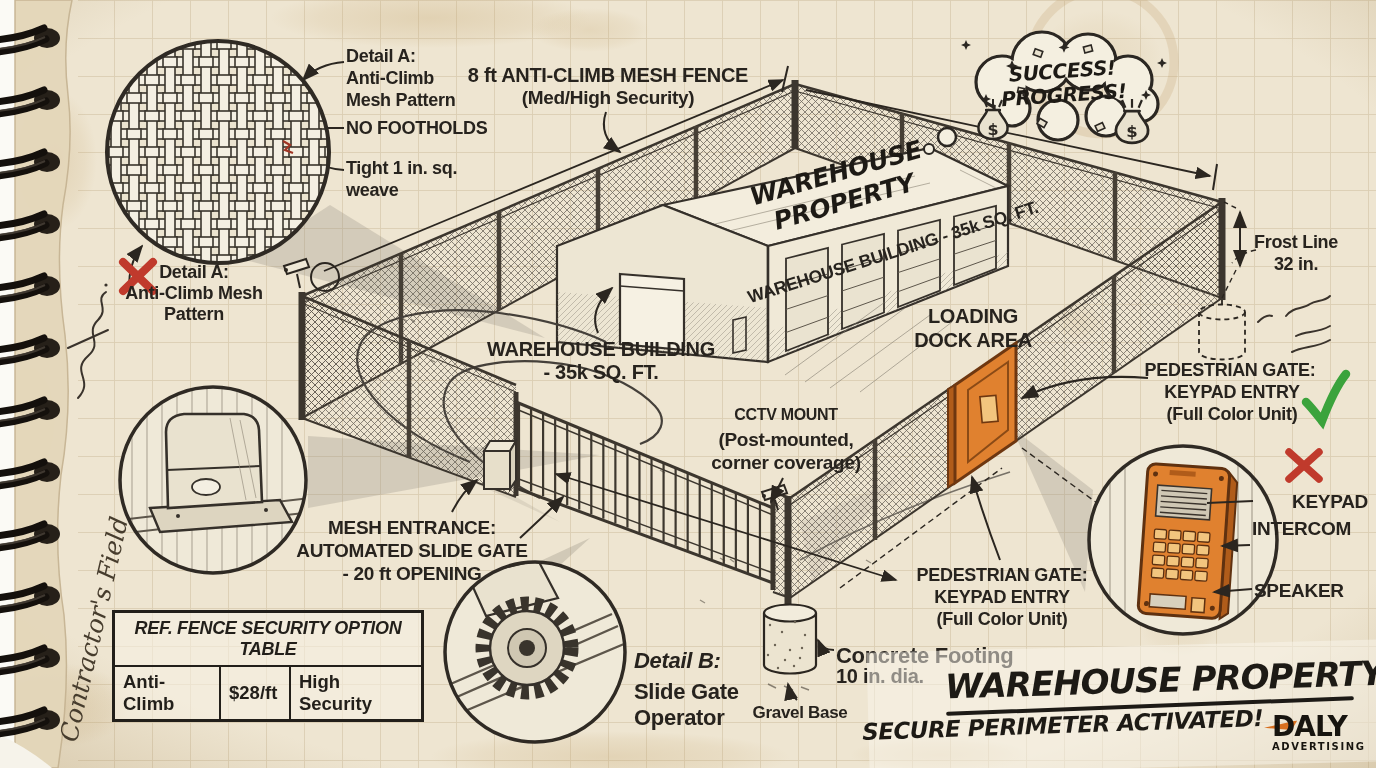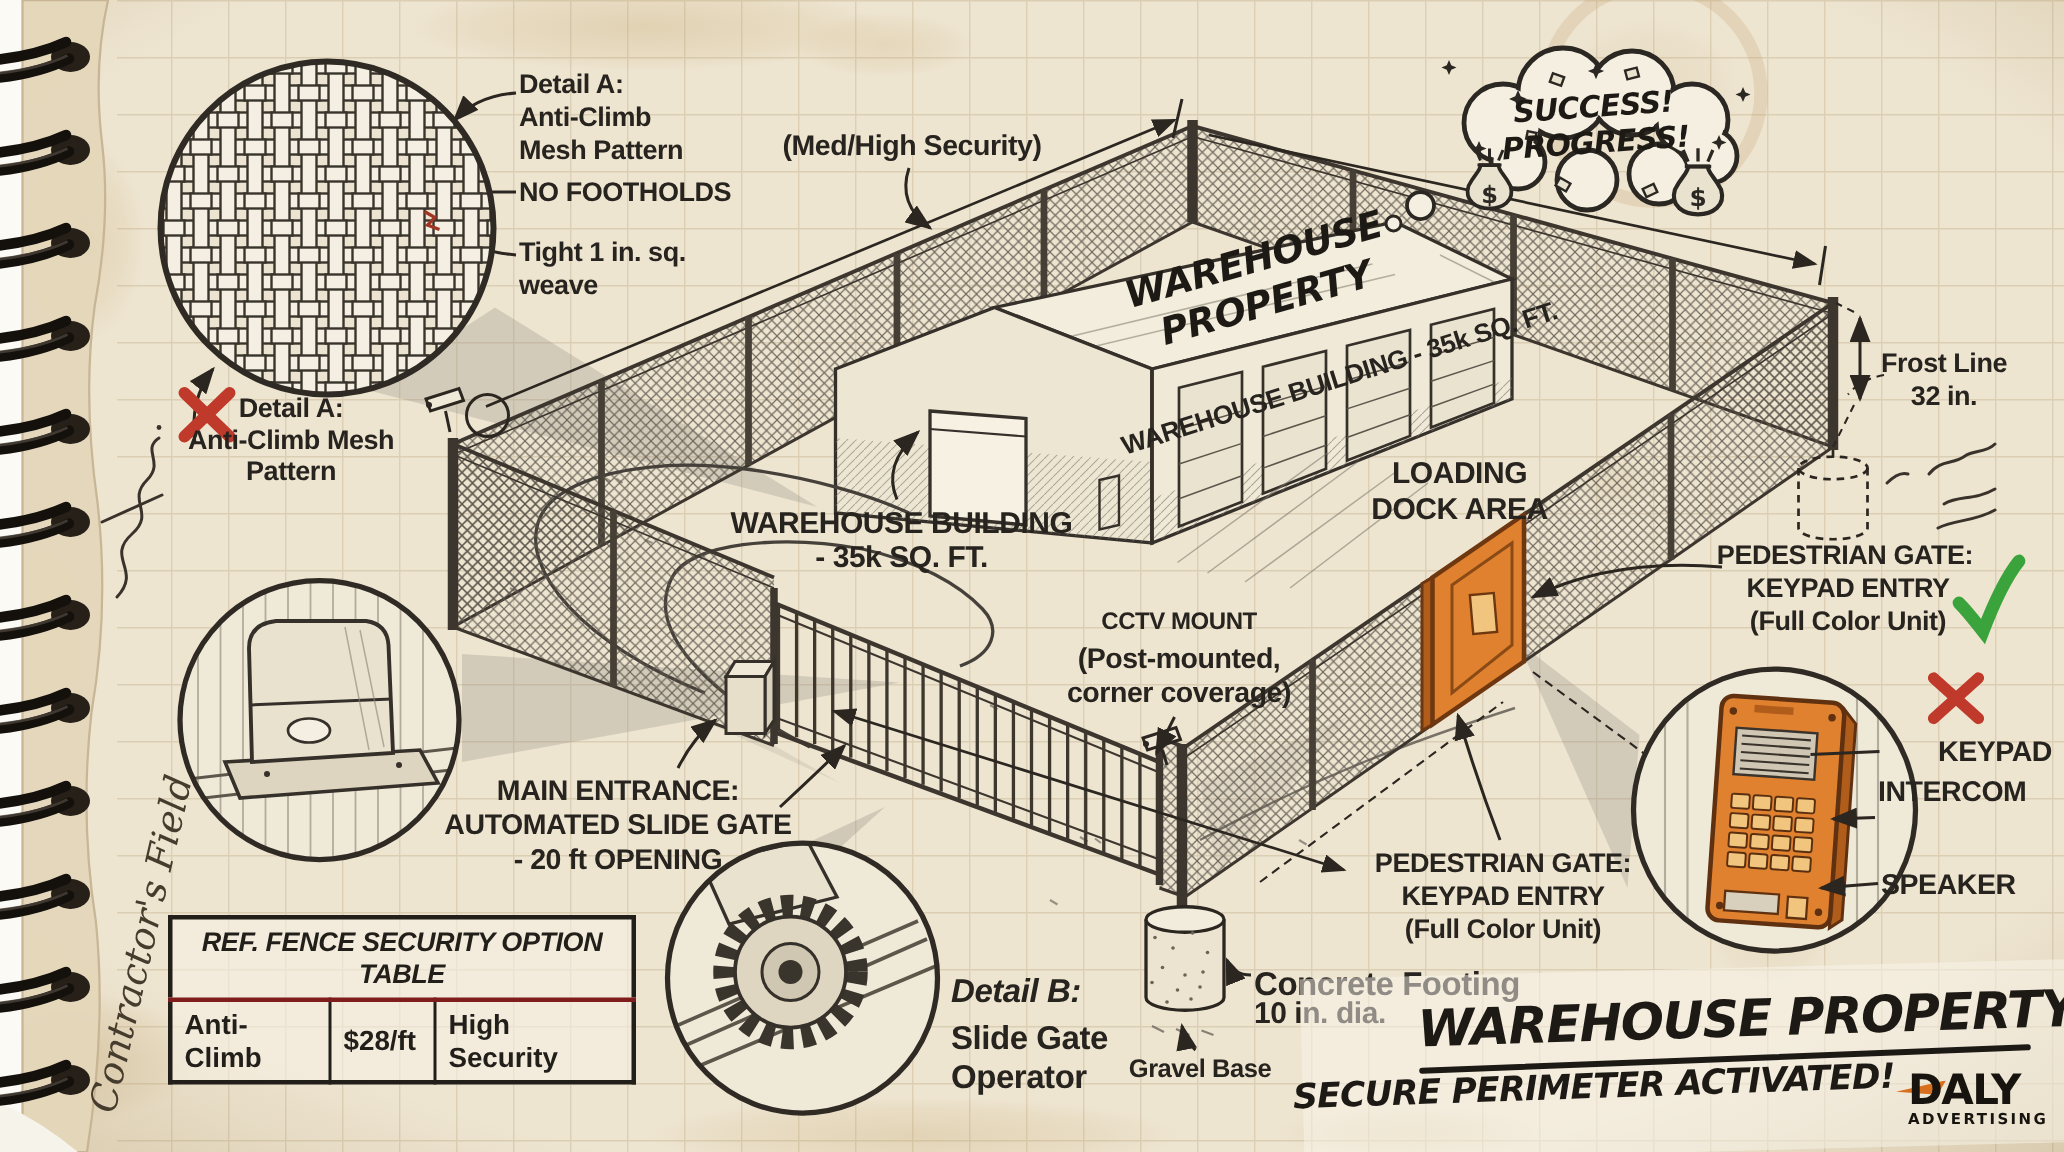--- a/index.html
+++ b/index.html
@@ -9,21 +9,21 @@
   .lbl{position:absolute;font-family:"Liberation Sans",sans-serif;font-weight:700;color:#27231e;
        text-align:center;line-height:1.18;letter-spacing:-0.3px;white-space:nowrap;transform:translateX(-50%);}
   .lbl.left{text-align:left;transform:none;}
   .lbl.rot{transform:none;}
   .ital{font-style:italic;}
   .hand{font-family:"DejaVu Serif",serif;font-style:italic;color:#463c2d;font-weight:400;}
   .comic{font-family:"DejaVu Sans",sans-serif;font-style:italic;font-weight:bold;color:#1d1a15;}
   .ref-table{position:absolute;left:112px;top:610px;width:312px;border-collapse:collapse;
              background:rgba(247,242,230,0.55);border:3px solid #221f1a;color:#221f1a;}
   .ref-table th{font-style:italic;font-weight:700;font-size:18px;letter-spacing:-0.3px;
-                border-bottom:3px solid #7f1d1d;padding:5px 4px;text-align:center;}
+                border-bottom:1px solid #7f1d1d;padding:5px 4px;text-align:center;}
   .ref-table td{font-weight:700;font-size:18.5px;padding:4px 8px;border:2px solid #221f1a;text-align:left;}
   .underline-stroke{position:absolute;left:946px;top:704px;width:408px;height:4px;background:#1d1a16;
                     border-radius:2px;transform:rotate(-2.2deg);}
   .footer-shade{position:absolute;left:868px;top:646px;width:520px;height:122px;background:rgba(250,246,235,.5);
                 transform:rotate(-1.5deg);}
   .brand{position:absolute;left:1272px;top:710px;color:#17140f;}
   .brand .nm{font-family:"DejaVu Sans",sans-serif;font-weight:bold;font-size:28px;letter-spacing:-1px;position:relative;z-index:2;}
   .brand .tg{font-family:"DejaVu Sans",sans-serif;font-weight:bold;font-size:10px;letter-spacing:1.6px;margin-top:-2px;}
   .brand .swoosh{position:absolute;left:-8px;top:12px;width:34px;height:9px;background:#d86f1f;z-index:1;
                  clip-path:polygon(0 45%,100% 0,80% 100%);transform:rotate(-6deg);}
@@ -510,20 +510,21 @@
 
 <div class="labels">
 
   <div class="lbl left" style="left:346px;top:46px;font-size:18px;">Detail A:</div>
   <div class="lbl left" style="left:346px;top:68px;font-size:18px;">Anti-Climb</div>
   <div class="lbl left" style="left:346px;top:90px;font-size:18px;">Mesh Pattern</div>
   <div class="lbl left" style="left:346px;top:118px;font-size:18px;">NO FOOTHOLDS</div>
   <div class="lbl left" style="left:346px;top:158px;font-size:18px;">Tight 1 in. sq.</div>
   <div class="lbl left" style="left:346px;top:180px;font-size:18px;">weave</div>
 
+  <div class="lbl" style="left:608px;top:64px;font-size:20px;">8 ft ANTI-CLIMB MESH FENCE</div>
   <div class="lbl" style="left:608px;top:87px;font-size:19px;">(Med/High Security)</div>
 
   <div class="lbl" style="left:194px;top:262px;font-size:18px;">Detail A:</div>
   <div class="lbl" style="left:194px;top:283px;font-size:18px;">Anti-Climb Mesh</div>
   <div class="lbl" style="left:194px;top:304px;font-size:18px;">Pattern</div>
 
   <div class="lbl rot comic" style="left:840px;top:158px;width:240px;margin-left:-120px;font-size:25px;transform:rotate(-16deg);">
     <div>WAREHOUSE</div>
     <div>PROPERTY</div>
   </div>
@@ -540,21 +541,21 @@
   <div class="lbl" style="left:786px;top:429px;font-size:19px;">(Post-mounted,</div>
   <div class="lbl" style="left:786px;top:452px;font-size:19px;">corner coverage)</div>
 
   <div class="lbl" style="left:1296px;top:232px;font-size:18px;">Frost Line</div>
   <div class="lbl" style="left:1296px;top:254px;font-size:18px;">32 in.</div>
 
   <div class="lbl" style="left:1230px;top:360px;font-size:18px;">PEDESTRIAN GATE:</div>
   <div class="lbl" style="left:1232px;top:382px;font-size:18px;">KEYPAD ENTRY</div>
   <div class="lbl" style="left:1232px;top:404px;font-size:18px;">(Full Color Unit)</div>
 
-  <div class="lbl" style="left:412px;top:517px;font-size:19px;">MAIN ENTRANCE:</div>
+  <div class="lbl" style="left:412px;top:517px;font-size:19px;">MESH ENTRANCE:</div>
   <div class="lbl" style="left:412px;top:540px;font-size:19px;">AUTOMATED SLIDE GATE</div>
   <div class="lbl" style="left:412px;top:563px;font-size:19px;">- 20 ft OPENING</div>
 
   <div class="lbl" style="left:1002px;top:565px;font-size:18px;">PEDESTRIAN GATE:</div>
   <div class="lbl" style="left:1002px;top:587px;font-size:18px;">KEYPAD ENTRY</div>
   <div class="lbl" style="left:1002px;top:609px;font-size:18px;">(Full Color Unit)</div>
 
   <div class="lbl left ital" style="left:634px;top:648px;font-size:22px;">Detail B:</div>
   <div class="lbl left" style="left:634px;top:679px;font-size:22px;">Slide Gate</div>
   <div class="lbl left" style="left:634px;top:705px;font-size:22px;">Operator</div>

